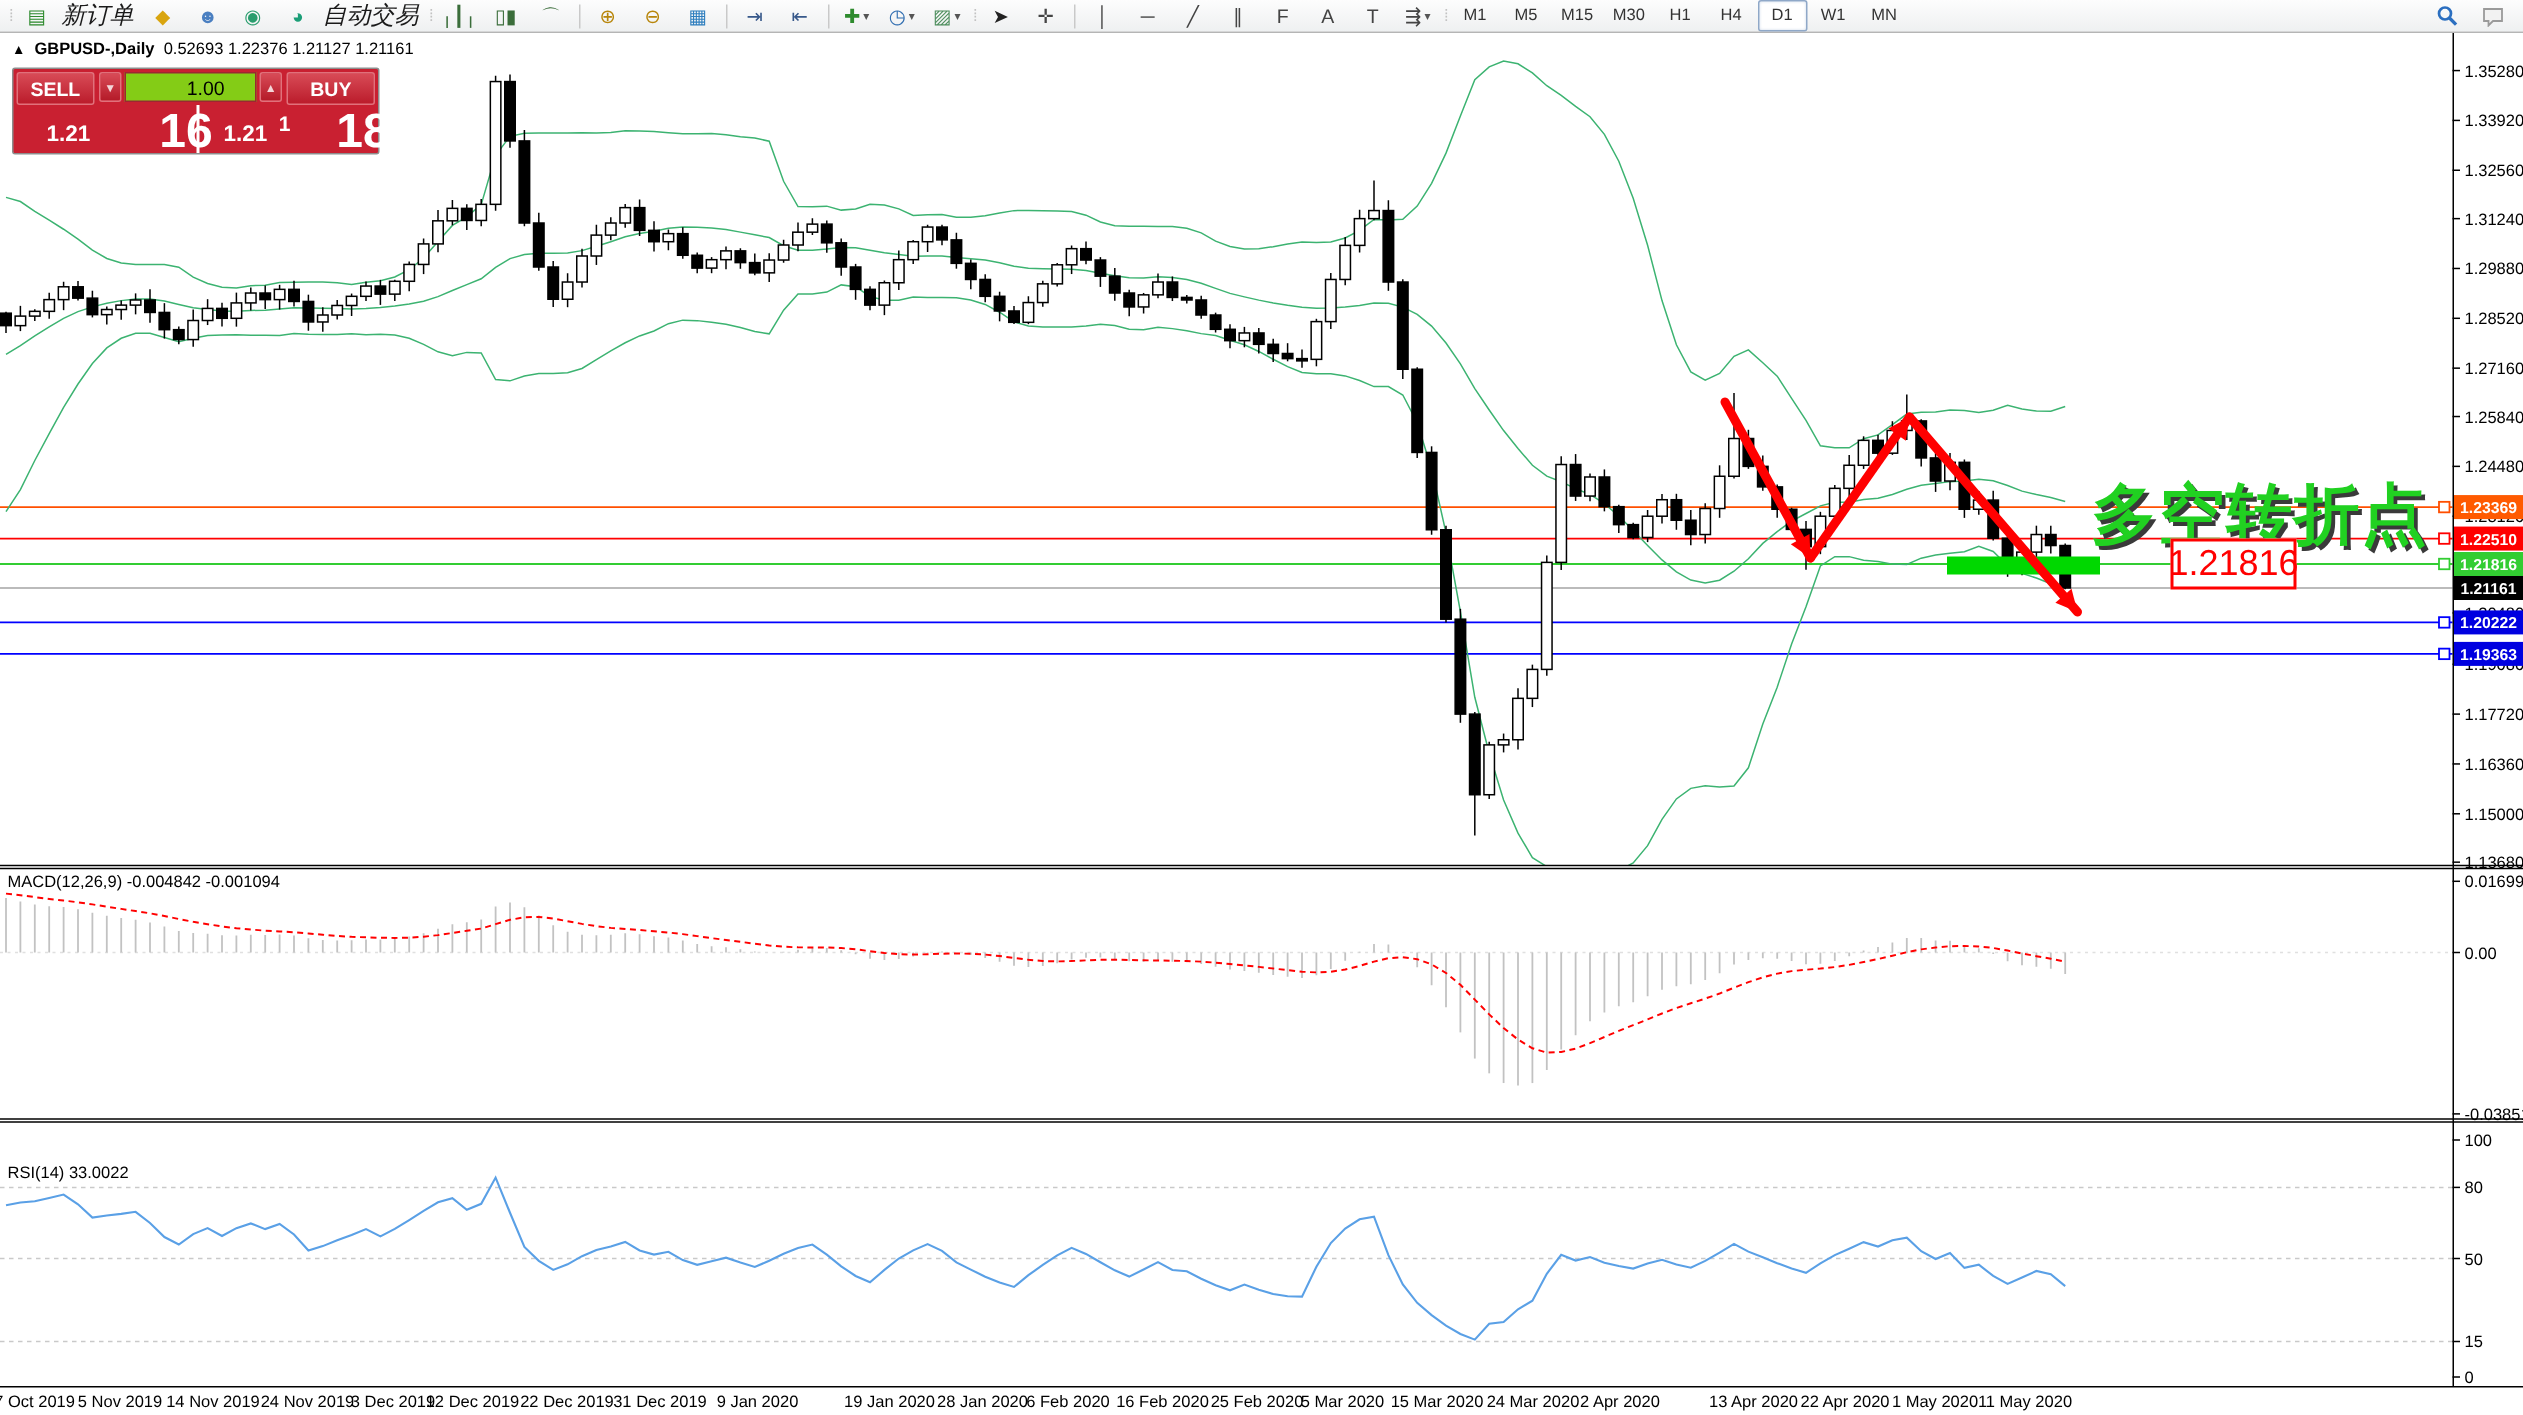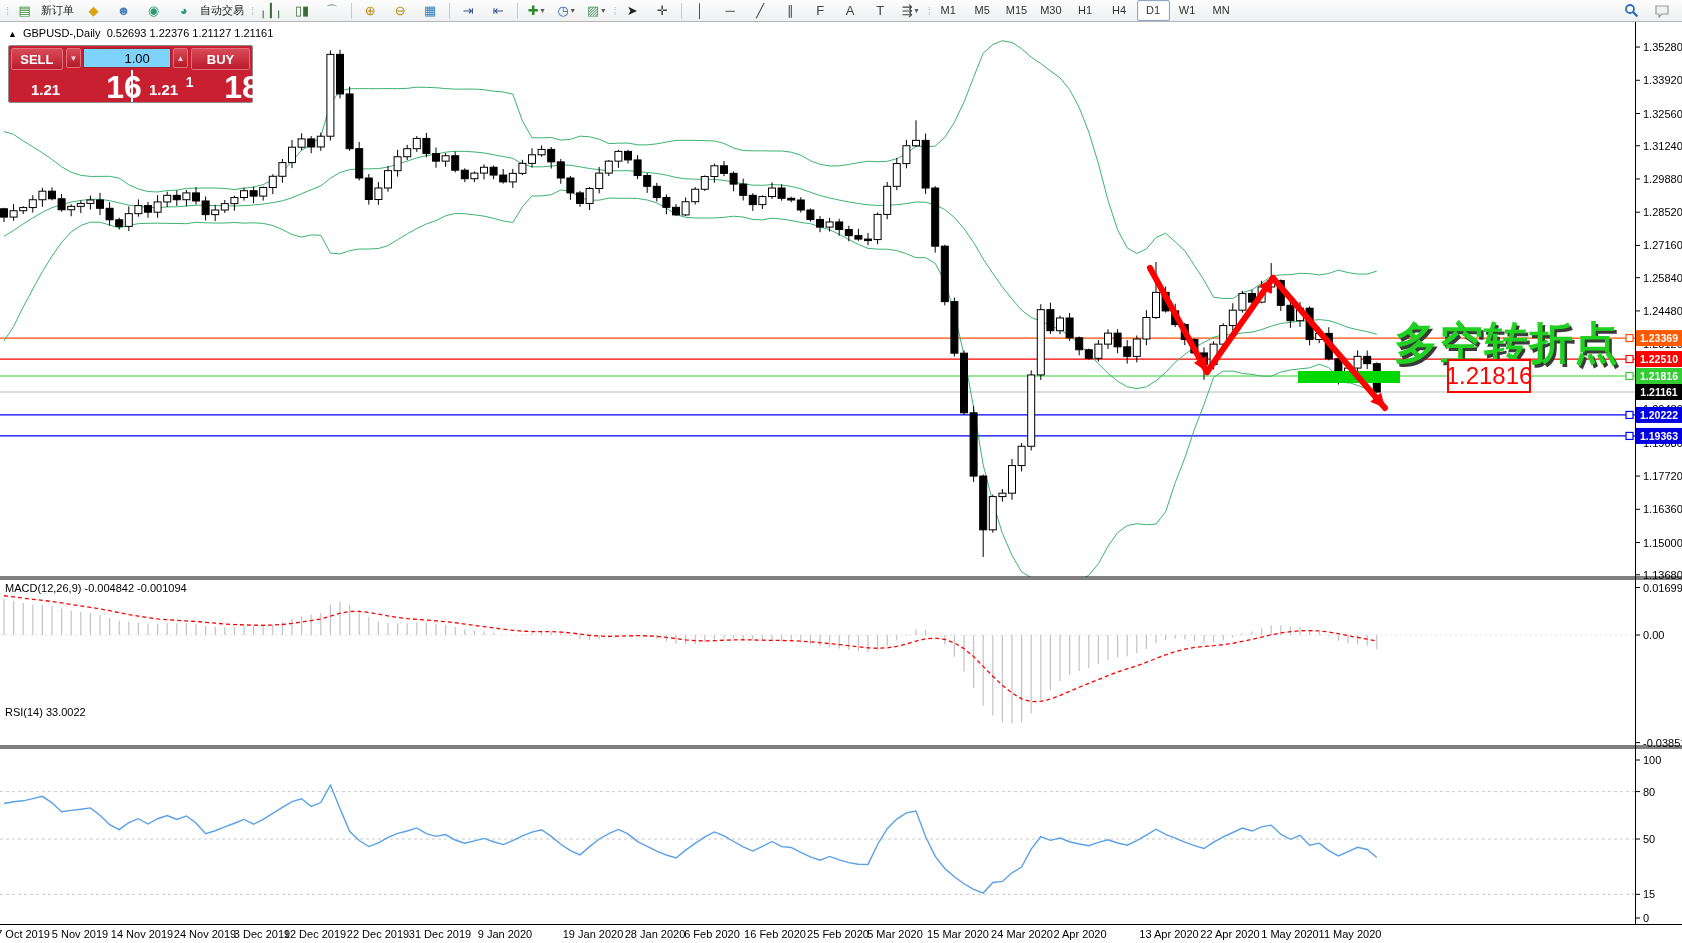--- a/index.html
+++ b/index.html
@@ -8,51 +8,51 @@
   
   #toolbar{position:absolute;left:0;top:0;width:1682px;height:22px;box-sizing:border-box;
     display:flex;align-items:center;gap:1px;padding:0 6px 0 4px;
     background:linear-gradient(#fdfdfd,#eef0f1);border-bottom:1px solid #b5b5b5;}
   .tbtn{height:19px;min-width:21px;display:flex;align-items:center;justify-content:center;
     font-size:13px;line-height:1;color:#444;border:1px solid transparent;border-radius:2px;
     padding:0 3px;cursor:default;white-space:nowrap;}
   .tbtn .dd{font-size:8px;color:#555;margin-left:2px;}
   .tbtn.tf{font-size:11px;color:#333;padding:0 5px;font-weight:400;}
   .tbtn.tf.active{background:#fff;border-color:#8fa8c8;box-shadow:inset 0 0 2px #cdd8e8;}
-  .tlabel{font-size:11px;color:#1a1a1a;margin:0 4px 0 1px;}
+  .tlabel{font-size:16px;color:#1a1a1a;margin:0 4px 0 1px;font-style:italic;}
   .tsep{width:1px;height:16px;background:#c9c9c9;margin:0 3px;}
   .tgrip{color:#c2c2c2;font-size:11px;margin:0 2px;letter-spacing:-2px;}
   .spacer{flex:1;}
   
   #sym-title{position:absolute;left:8px;top:27px;font-size:11px;color:#000;}
-  #sym-title b{font-weight:400;}
+  #sym-title b{font-weight:700;}
   #collapse{font-size:9px;margin-right:6px;}
   
   #trade{position:absolute;left:8px;top:45px;width:245px;height:58px;background:#c92031;
     border:1px solid #8d8d8d;border-radius:2px;box-sizing:border-box;}
   #trade .row1{position:absolute;left:0;top:0;height:24px;width:100%;display:flex;align-items:flex-start;}
   .tp-btn{height:20px;margin:2px;display:flex;align-items:center;justify-content:center;
     background:linear-gradient(#d84b57,#bb1c2b);border:1px solid #e0717b;border-radius:2px;
     color:#fff;font-size:13px;font-weight:700;}
   #sell-btn{width:56px;} #buy-btn{width:64px;}
   .spin{width:15px;height:18px;margin:2px 1px;background:linear-gradient(#d84b57,#b41a28);
     border:1px solid #e0717b;border-radius:2px;color:#f3d7d9;font-size:8px;
     display:flex;align-items:center;justify-content:center;}
-  #vol{width:74px;height:18px;margin:2px 1px;background:#7dd3fc;border:1px solid #9c2732;
+  #vol{width:74px;height:18px;margin:2px 1px;background:#84cc16;border:1px solid #9c2732;
     font-size:13px;color:#000;display:flex;align-items:center;justify-content:flex-end;padding-right:20px;}
   .bigpx{position:absolute;top:22px;height:34px;color:#fff;display:flex;align-items:flex-end;gap:44px;}
   .bigpx .pfx{font-size:15px;font-weight:700;margin-bottom:4px;}
   .bigpx .big{font-size:32px;font-weight:700;line-height:30px;margin-left:2px;}
   .bigpx .sup{font-size:14px;font-weight:700;margin-bottom:12px;}
   #sellpx{left:22px;} #buypx{left:140px;}
   #trade .vdiv{position:absolute;left:122px;top:24px;width:2px;height:32px;background:#fff;}
   
   .panel-label{position:absolute;font-size:11px;color:#000;}
   #macd-label{left:5px;top:582px;}
-  #rsi-label{left:5px;top:706px;}
+  #rsi-label{left:5px;top:776px;}
   
   #pivot-text{position:absolute;left:1394px;top:314px;font-size:44px;font-weight:700;
     letter-spacing:1px;color:#21d121;text-shadow:2.5px 2.5px 0 #3a3a3a;white-space:nowrap;}
   #price-callout{position:absolute;left:1447px;top:359px;width:84px;height:34px;
     background:#fff;border:2px solid #ff0000;color:#ff0000;font-size:24px;
     display:flex;align-items:center;justify-content:center;box-sizing:border-box;}
   svg text{font-family:"Liberation Sans",sans-serif;}
 </style>
 </head>
 <body>

